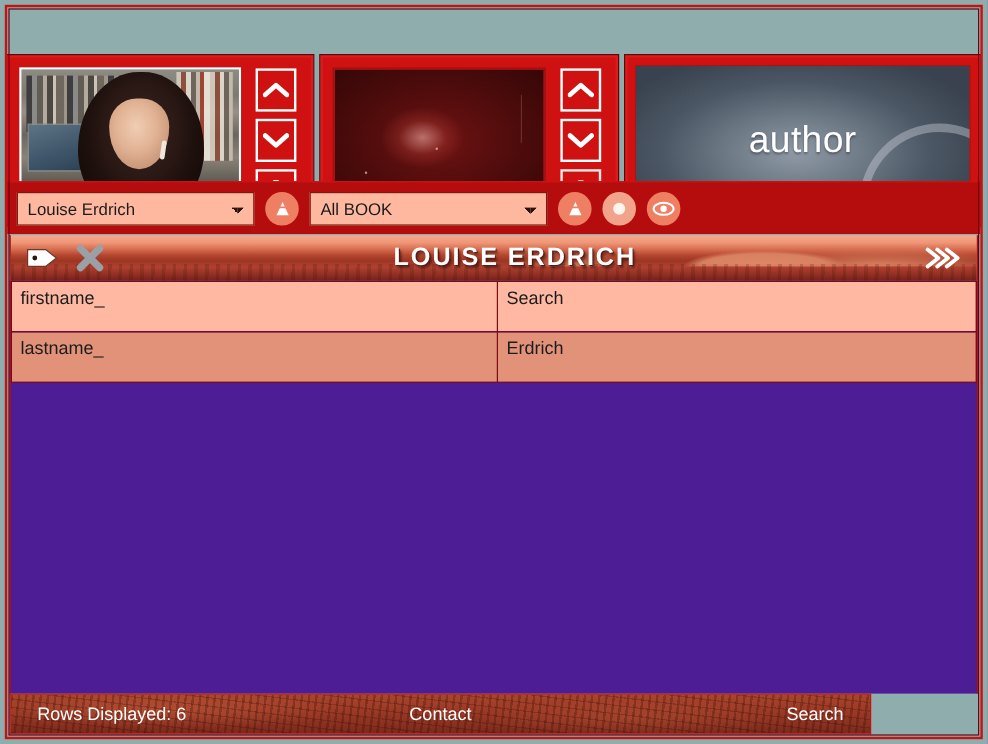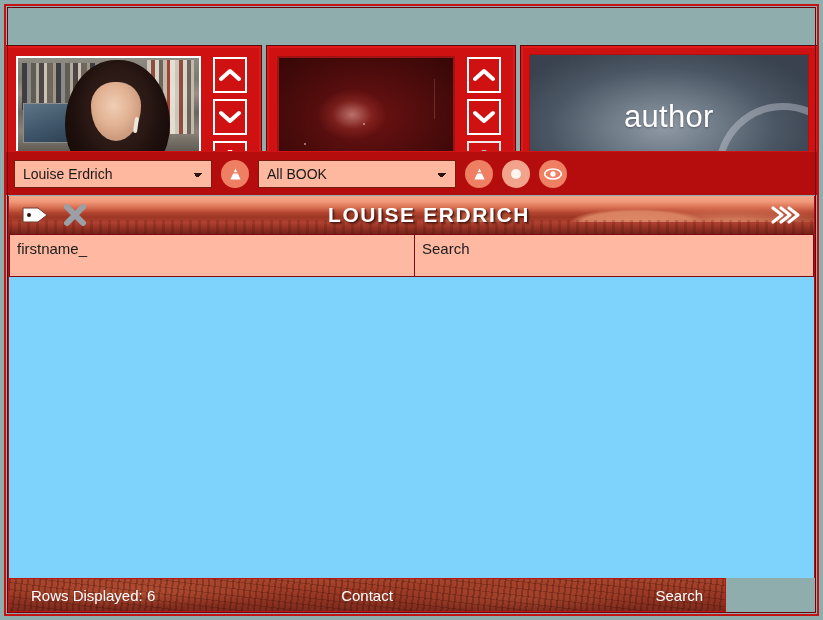--- a/index.html
+++ b/index.html
@@ -280,21 +280,21 @@
     font-weight: bold;
     letter-spacing: 1.6px;
     text-shadow: 1px 1px 0 #5a1a12, 2px 2px 2px rgba(0,0,0,.45);
   }
 
   
   .content {
     position: absolute;
     left: 8px; top: 234px;
     width: 807px; height: 344px;
-    background: #7dd3fc;
+    background: #4c1d95;
     border-left: 1px solid #b01010;
     border-right: 1px solid #b01010;
     overflow: hidden;
   }
   .rec-table {
     width: 100%;
     border-collapse: collapse;
     table-layout: fixed;
   }
   .rec-table td {
@@ -493,20 +493,24 @@
     </div>
   </div>
 
   <div class="content">
     <table class="rec-table">
       <tbody>
         <tr class="odd">
           <td class="col-key">firstname_</td>
           <td>Search</td>
         </tr>
+        <tr class="even">
+          <td class="col-key">lastname_</td>
+          <td>Erdrich</td>
+        </tr>
       </tbody>
     </table>
   </div>
 
   <div class="footer">
     <span class="footer-left">Rows Displayed: 6</span>
     <div class="footer-mid">
       <span>Contact</span>
     </div>
     <span class="footer-right">Search</span>

